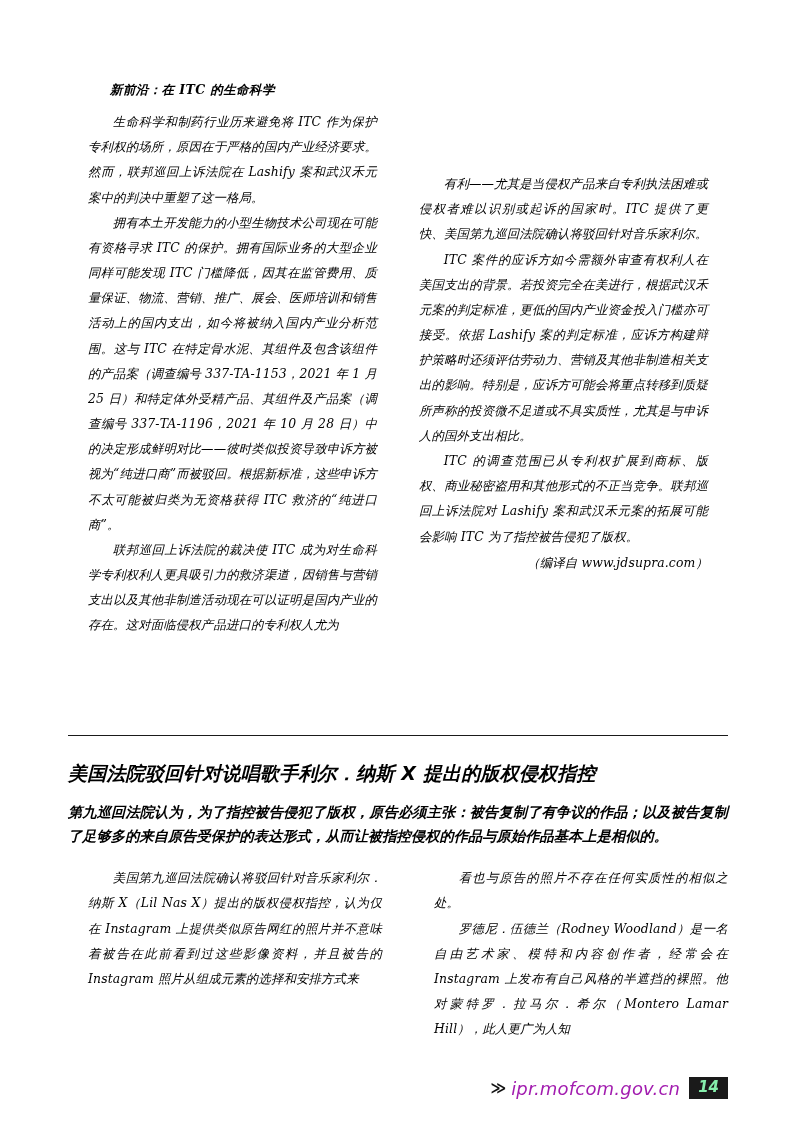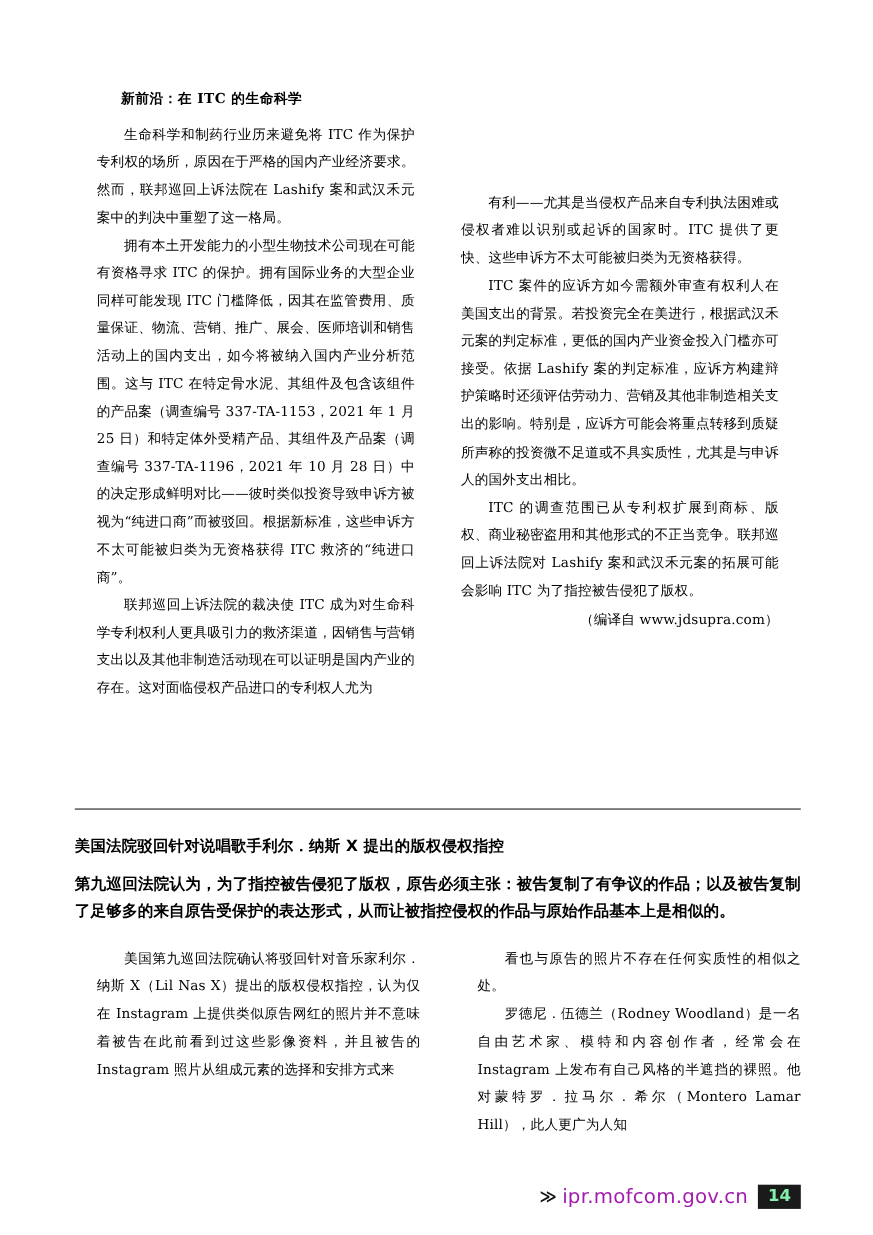--- a/index.html
+++ b/index.html
@@ -14,20 +14,21 @@
     font-family: "DejaVu Serif", "Liberation Serif", serif;
     color: #000000;
     position: relative;
     overflow: hidden;
   }
   .page {
     position: absolute;
     left: 0; top: 0;
     width: 654px;
     height: 1123px;
+    font-style: italic;
   }
 
   
   .article-top {
     position: absolute;
     left: 88px;
     top: 80px;
     width: 620px;
   }
   .cols {
@@ -80,21 +81,21 @@
   .article-two {
     position: absolute;
     left: 68px;
     top: 760px;
     width: 660px;
   }
   h1.headline {
     margin: 0 0 12px 0;
     font-family: "DejaVu Sans", "Liberation Sans", sans-serif;
     font-weight: bold;
-    font-size: 14px;
+    font-size: 19px;
     line-height: 1.45;
     letter-spacing: 0.2px;
   }
   .standfirst {
     margin: 0 0 16px 0;
     font-family: "DejaVu Sans", "Liberation Sans", sans-serif;
     font-weight: bold;
     font-size: 14.2px;
     line-height: 1.75;
     text-align: justify;
@@ -161,21 +162,21 @@
 
   <div class="article-top">
     <div class="sec-head">新前沿：在 ITC 的生命科学</div>
     <div class="cols">
       <div class="col">
         <p class="body">生命科学和制药行业历来避免将 ITC 作为保护专利权的场所，原因在于严格的国内产业经济要求。然而，联邦巡回上诉法院在 Lashify 案和武汉禾元案中的判决中重塑了这一格局。</p>
         <p class="body">拥有本土开发能力的小型生物技术公司现在可能有资格寻求 ITC 的保护。拥有国际业务的大型企业同样可能发现 ITC 门槛降低，因其在监管费用、质量保证、物流、营销、推广、展会、医师培训和销售活动上的国内支出，如今将被纳入国内产业分析范围。这与 ITC 在特定骨水泥、其组件及包含该组件的产品案（调查编号 337-TA-1153，2021 年 1 月 25 日）和特定体外受精产品、其组件及产品案（调查编号 337-TA-1196，2021 年 10 月 28 日）中的决定形成鲜明对比——彼时类似投资导致申诉方被视为“纯进口商”而被驳回。根据新标准，这些申诉方不太可能被归类为无资格获得 ITC 救济的“纯进口商”。</p>
         <p class="body">联邦巡回上诉法院的裁决使 ITC 成为对生命科学专利权利人更具吸引力的救济渠道，因销售与营销支出以及其他非制造活动现在可以证明是国内产业的存在。这对面临侵权产品进口的专利权人尤为</p>
       </div>
       <div class="col">
-        <p class="body">有利——尤其是当侵权产品来自专利执法困难或侵权者难以识别或起诉的国家时。ITC 提供了更快、这些申诉方不太可能被归类为无资格获得。</p>
+        <p class="body">有利——尤其是当侵权产品来自专利执法困难或侵权者难以识别或起诉的国家时。ITC 提供了更快、美国第九巡回法院确认将驳回针对音乐家利尔。</p>
         <p class="body">ITC 案件的应诉方如今需额外审查有权利人在美国支出的背景。若投资完全在美进行，根据武汉禾元案的判定标准，更低的国内产业资金投入门槛亦可接受。依据 Lashify 案的判定标准，应诉方构建辩护策略时还须评估劳动力、营销及其他非制造相关支出的影响。特别是，应诉方可能会将重点转移到质疑所声称的投资微不足道或不具实质性，尤其是与申诉人的国外支出相比。</p>
         <p class="body">ITC 的调查范围已从专利权扩展到商标、版权、商业秘密盗用和其他形式的不正当竞争。联邦巡回上诉法院对 Lashify 案和武汉禾元案的拓展可能会影响 ITC 为了指控被告侵犯了版权。</p>
         <div class="credit">（编译自 www.jdsupra.com）</div>
       </div>
     </div>
   </div>
 
   <div class="divider"></div>
 
   <div class="article-two">

